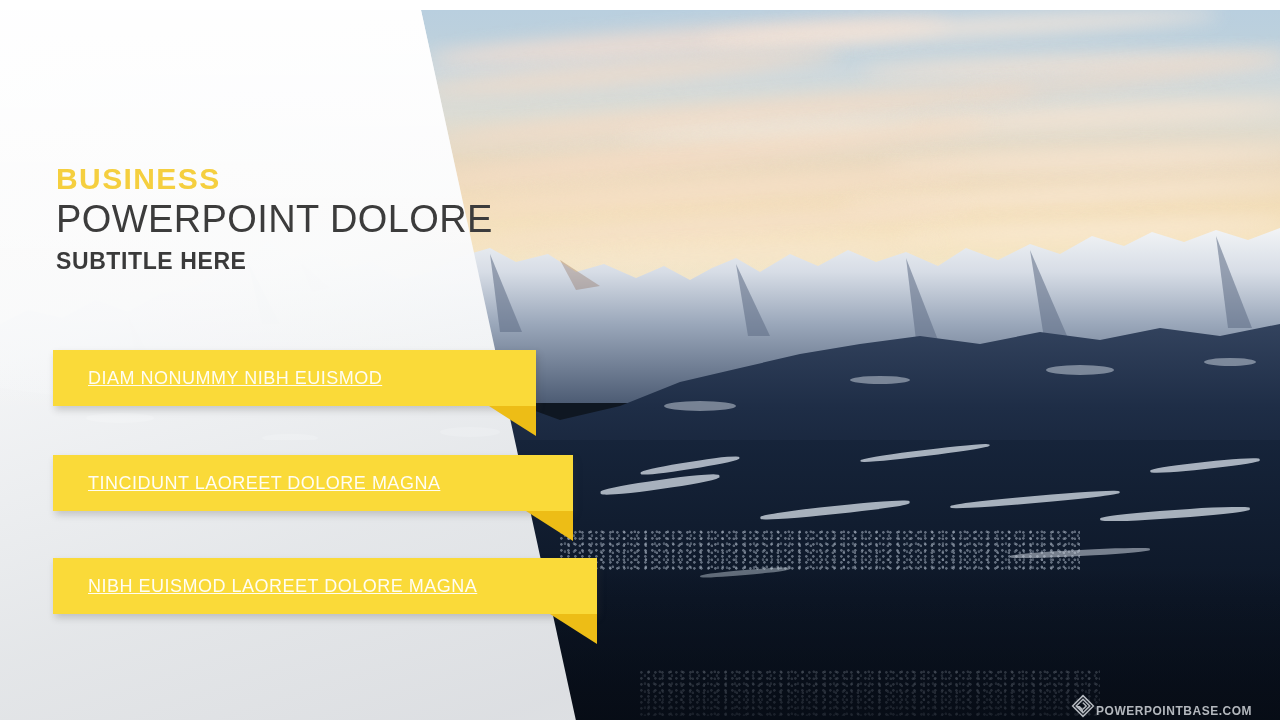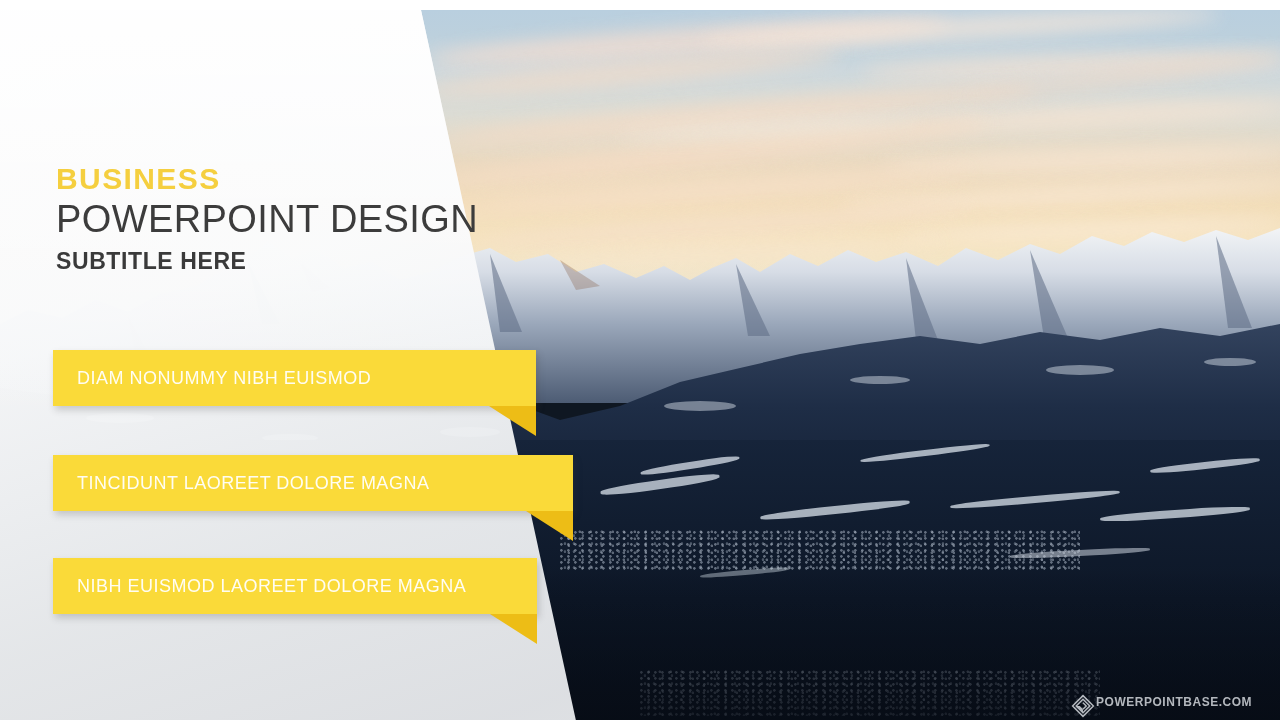--- a/index.html
+++ b/index.html
@@ -165,48 +165,49 @@
     display: flex;
     align-items: center;
     box-shadow: 2px 4px 7px rgba(60,60,60,0.22);
   }
   .ribbon-label {
     color: #fffdf2;
     font-size: 18px;
     font-weight: 400;
     letter-spacing: 0.5px;
     white-space: nowrap;
-    padding-left: 24px;
+    padding-left: 35px;
+    text-decoration: underline;
   }
   .ribbon-fold {
     position: absolute;
     top: 100%;
     right: 0;
     width: 0; height: 0;
     border-top: 30px solid #edbd16;
     border-left: 47px solid transparent;
   }
 
   
   #r1 { left: 53px; top: 340px; }
   #r1 .ribbon { width: 483px; }
   
   #r2 { left: 53px; top: 445px; }
   #r2 .ribbon { width: 520px; }
   
   #r3 { left: 53px; top: 548px; }
-  #r3 .ribbon { width: 484px; }
+  #r3 .ribbon { width: 544px; }
 
   
   .watermark {
     position: absolute;
     right: 14px;
     bottom: 12px;
     display: flex;
-    align-items: flex-start;
+    align-items: flex-end;
     gap: 1px;
     z-index: 9;
     opacity: .82;
   }
   .wm-logo { width: 24px; height: 24px; display:block; }
   .wm-text {
     color: #d9dde2;
     font-size: 13px;
     font-weight: 700;
     letter-spacing: 0.6px;
@@ -328,21 +329,21 @@
     </div>
 
     <div class="valley-shade"></div>
   </div>
 
   <div class="left-panel"></div>
   <div class="left-panel-sheen"></div>
 
   <div class="titles">
     <div class="t-business">BUSINESS</div>
-    <div class="t-main">POWERPOINT DESIGN</div>
+    <div class="t-main">POWERPOINT DOLORE</div>
     <div class="t-sub">SUBTITLE HERE</div>
   </div>
 
   <div class="ribbons">
 
     <div class="ribbon-wrap" id="r1">
       <div class="ribbon">
         <span class="ribbon-label">DIAM NONUMMY NIBH EUISMOD</span>
         <span class="ribbon-fold"></span>
       </div>

